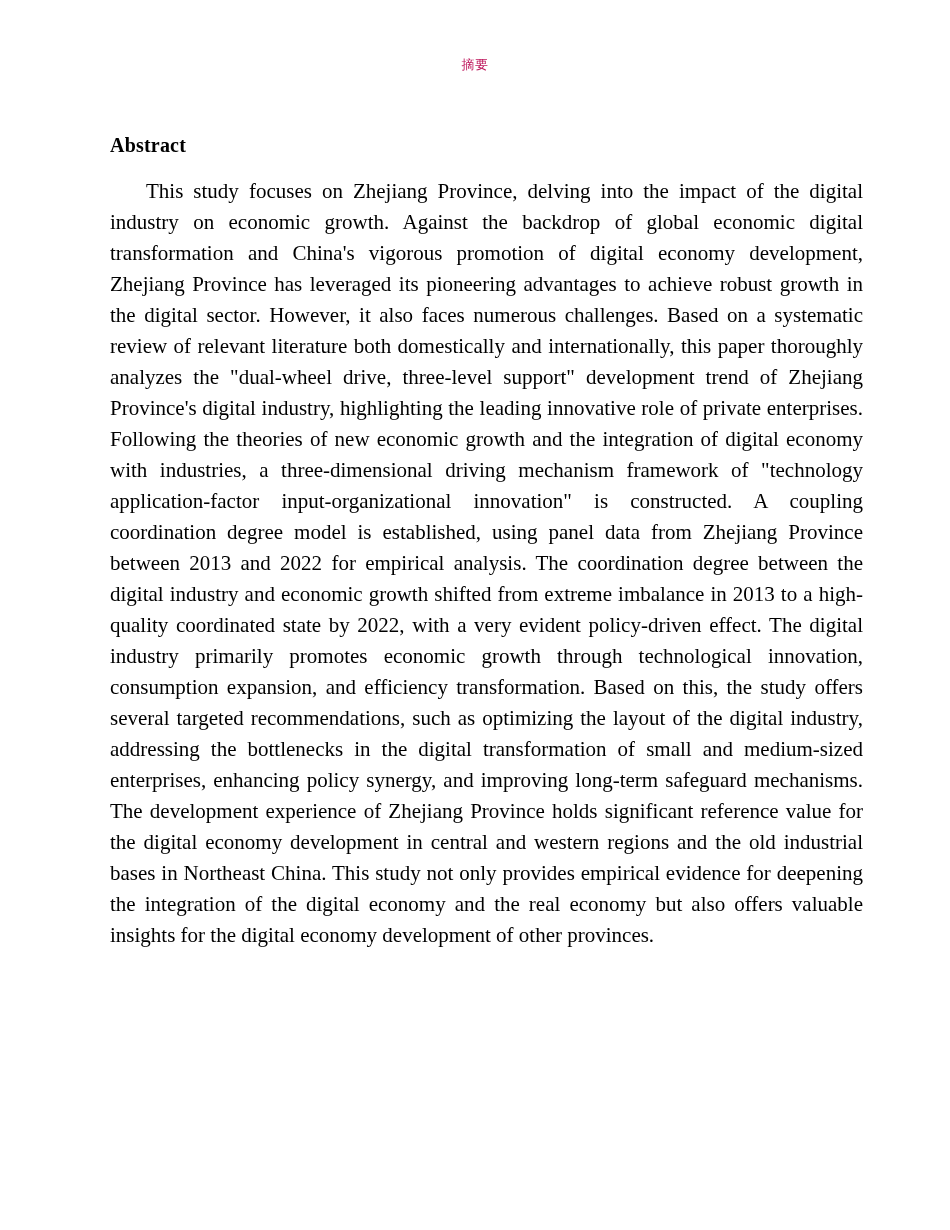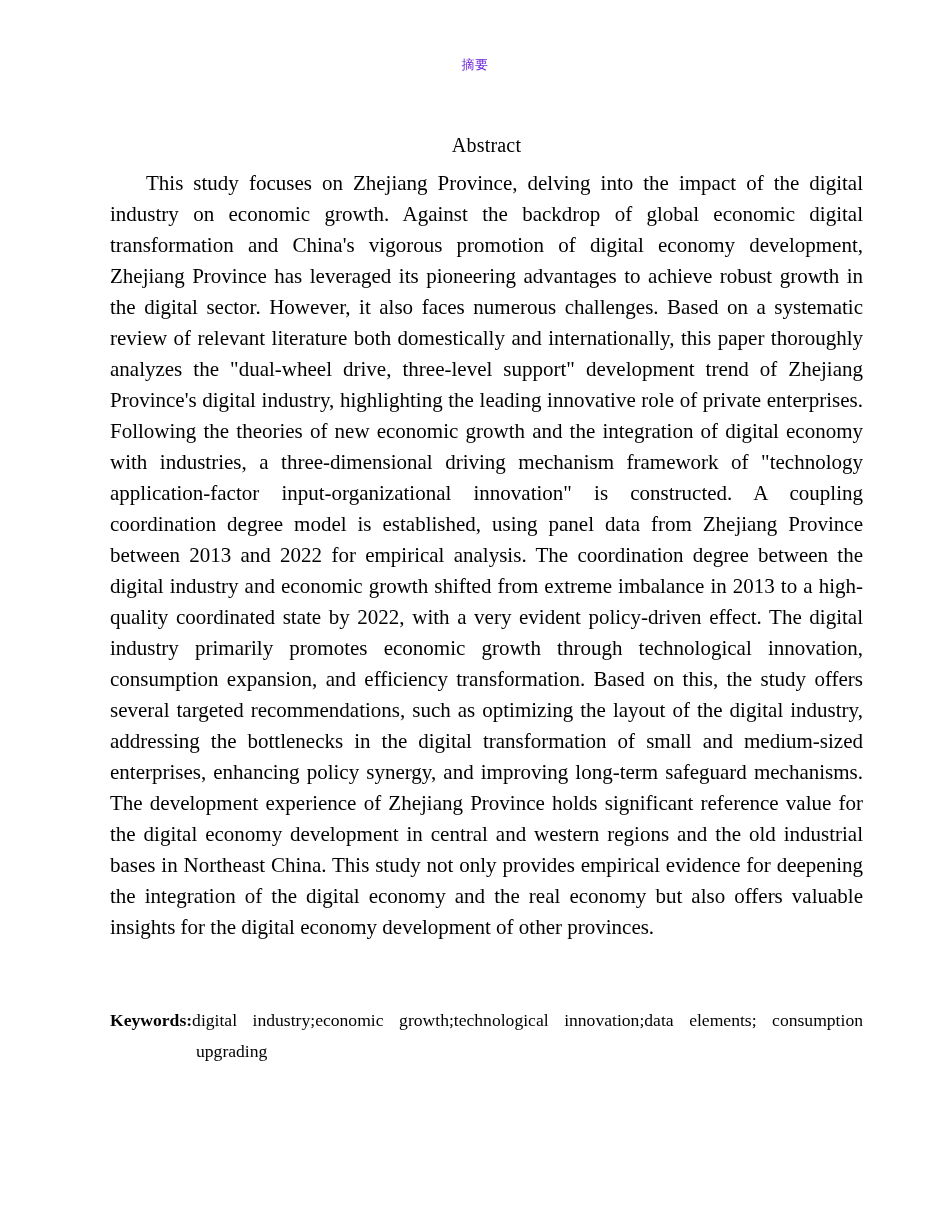--- a/index.html
+++ b/index.html
@@ -21,38 +21,38 @@
   
   .running-header {
     position: absolute;
     top: 55px;
     left: 0;
     width: 950px;
     text-align: center;
     font-family: "DejaVu Sans", "Liberation Sans", sans-serif;
     font-size: 13px;
     line-height: 20px;
-    color: #6d28d9;
+    color: #be185d;
     letter-spacing: 0.5px;
   }
 
   
   .content {
     position: absolute;
     left: 110px;
     top: 130px;
     width: 753px;
   }
 
   .doc-title {
     font-size: 20px;
-    font-weight: normal;
-    text-align: center;
+    font-weight: bold;
+    text-align: left;
     line-height: 30px;
-    margin: 0 0 8px 0;
+    margin: 0 0 16px 0;
     letter-spacing: 0.2px;
   }
 
   .abstract-body {
     font-size: 21px;
     line-height: 31px;
     text-align: justify;
     text-justify: inter-word;
     text-indent: 36px;
     margin: 0;
@@ -78,16 +78,15 @@
 <div class="page">
 
   <div class="running-header">摘要</div>
 
   <div class="content">
 
     <h1 class="doc-title">Abstract</h1>
 
     <p class="abstract-body">This study focuses on Zhejiang Province, delving into the impact of the digital industry on economic growth. Against the backdrop of global economic digital transformation and China's vigorous promotion of digital economy development, Zhejiang Province has leveraged its pioneering advantages to achieve robust growth in the digital sector. However, it also faces numerous challenges. Based on a systematic review of relevant literature both domestically and internationally, this paper thoroughly analyzes the "dual-wheel drive, three-level support" development trend of Zhejiang Province's digital industry, highlighting the leading innovative role of private enterprises. Following the theories of new economic growth and the integration of digital economy with industries, a three-dimensional driving mechanism framework of "technology application-factor input-organizational innovation" is constructed. A coupling coordination degree model is established, using panel data from Zhejiang Province between 2013 and 2022 for empirical analysis. The coordination degree between the digital industry and economic growth shifted from extreme imbalance in 2013 to a high-quality coordinated state by 2022, with a very evident policy-driven effect. The digital industry primarily promotes economic growth through technological innovation, consumption expansion, and efficiency transformation. Based on this, the study offers several targeted recommendations, such as optimizing the layout of the digital industry, addressing the bottlenecks in the digital transformation of small and medium-sized enterprises, enhancing policy synergy, and improving long-term safeguard mechanisms. The development experience of Zhejiang Province holds significant reference value for the digital economy development in central and western regions and the old industrial bases in Northeast China. This study not only provides empirical evidence for deepening the integration of the digital economy and the real economy but also offers valuable insights for the digital economy development of other provinces.</p>
 
-    <p class="keywords-block"><span class="kw-label">Keywords:</span><span>digital industry;economic growth;technological innovation;data elements; consumption upgrading</span></p>
 
   </div>
 </div>
 
 </body></html>

